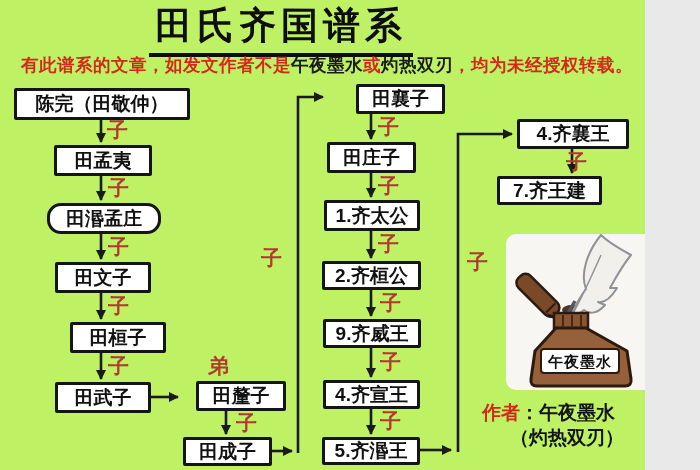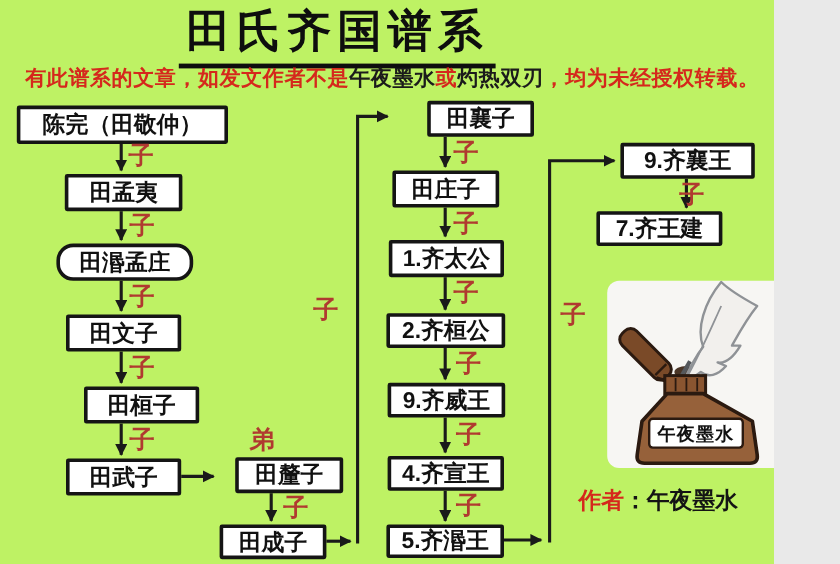--- a/index.html
+++ b/index.html
@@ -15,21 +15,21 @@
            font-weight:700;white-space:nowrap;letter-spacing:0.5px;}
   .warning .seg-red{color:#d5281c;}
   .warning .seg-black{color:#1b1b1b;}
   .box{position:absolute;background:#ffffff;border:3px solid #151515;border-radius:2px;
        display:flex;align-items:center;justify-content:center;font-weight:700;
        font-size:19px;color:#111;white-space:nowrap;box-sizing:border-box;}
   .rel{position:absolute;font-family:"DejaVu Serif",serif;font-weight:700;
        font-size:21px;line-height:21px;color:#b03a30;white-space:nowrap;}
   #connector-svg{position:absolute;left:0;top:0;}
   .ink-illustration{position:absolute;left:505px;top:233px;width:162px;height:158px;}
-  .author-bottom{position:absolute;left:482px;top:400px;font-size:19px;line-height:34px;
+  .author-bottom{position:absolute;left:482px;top:400px;font-size:19px;line-height:24px;
                  white-space:nowrap;}
   .author-bottom .seg-red{color:#d5281c;font-weight:700;}
   .author-bottom .seg-black{color:#141414;font-family:"DejaVu Serif",serif;font-weight:700;}
   .author-bottom .line2{margin-left:28px;}
 </style>
 </head>
 <body>
 
 <div class="page">
 
@@ -75,21 +75,21 @@
       <div class="box" style="left: 55px; top: 382px; width: 96px; height: 31px;">田武子</div>
       <div class="box" style="left: 196px; top: 381px; width: 90px; height: 30px; text-align: center;">田釐子</div>
       <div class="box" style="left: 183px; top: 437px; width: 89px; height: 29px;">田成子</div>
       <div class="box" style="left: 309px; top: 84px; width: 89px; height: 30px; margin-left: 47px;">田襄子</div>
       <div class="box" style="left: 327px; top: 142px; width: 89px; height: 31px;">田庄子</div>
       <div class="box" style="left: 324px; top: 200px; width: 96px; height: 31px;">1.齐太公</div>
       <div class="box" style="left: 322px; top: 261px; width: 99px; height: 29px;">2.齐桓公</div>
       <div class="box" style="left: 323px; top: 319px; width: 98px; height: 29px;">9.齐威王</div>
       <div class="box" style="left: 323px; top: 380px; width: 97px; height: 29px;">4.齐宣王</div>
       <div class="box" style="left: 322px; top: 437px; width: 98px; height: 28px;">5.齐湣王</div>
-      <div class="box" style="left: 517px; top: 119px; width: 112px; height: 30px;">9.齐襄王</div>
+      <div class="box" style="left: 517px; top: 119px; width: 112px; height: 30px;">4.齐襄王</div>
       <div class="box" style="left: 497px; top: 176px; width: 105px; height: 29px;">7.齐王建</div>
       <div class="rel" style="left: 107px; top: 119px; color: rgb(176, 58, 48);">子</div>
       <div class="rel" style="left: 108px; top: 177px; color: rgb(176, 58, 48);">子</div>
       <div class="rel" style="left: 108px; top: 236px; color: rgb(176, 58, 48);">子</div>
       <div class="rel" style="left: 108px; top: 295px; color: rgb(176, 58, 48);">子</div>
       <div class="rel" style="left: 108px; top: 355px; color: rgb(176, 58, 48);">子</div>
       <div class="rel" style="left: 208px; top: 355px; color: rgb(176, 58, 48);">弟</div>
       <div class="rel" style="left: 236px; top: 412px; color: rgb(176, 58, 48);">子</div>
       <div class="rel" style="left: 261px; top: 247px; color: rgb(176, 58, 48);">子</div>
       <div class="rel" style="left: 378px; top: 116px; color: rgb(176, 58, 48);">子</div>
@@ -129,15 +129,16 @@
     </g>
 
     <path d="M51,95 L30,118 L26,146 Q25,153 32,153 L120,153 Q127,153 126,146 L122,118 L81,95 Z" fill="#96613a" stroke="#2b1a10" stroke-width="3" stroke-linejoin="round"></path>
 
     <rect x="36" y="116" width="78" height="24" rx="3" fill="#ffffff" stroke="#2b1a10" stroke-width="2"></rect>
     <text x="75" y="134" text-anchor="middle" font-size="15" font-weight="bold" fill="#111" font-family="Liberation Sans, sans-serif" letter-spacing="1">午夜墨水</text>
   </svg>
 
   <div class="author-bottom">
     <div><span class="seg-red">作者</span><span class="seg-black">：午夜墨水</span></div>
+    <div class="line2 seg-black">（灼热双刃）</div>
   </div>
 
 </div>
 
 </body></html>

